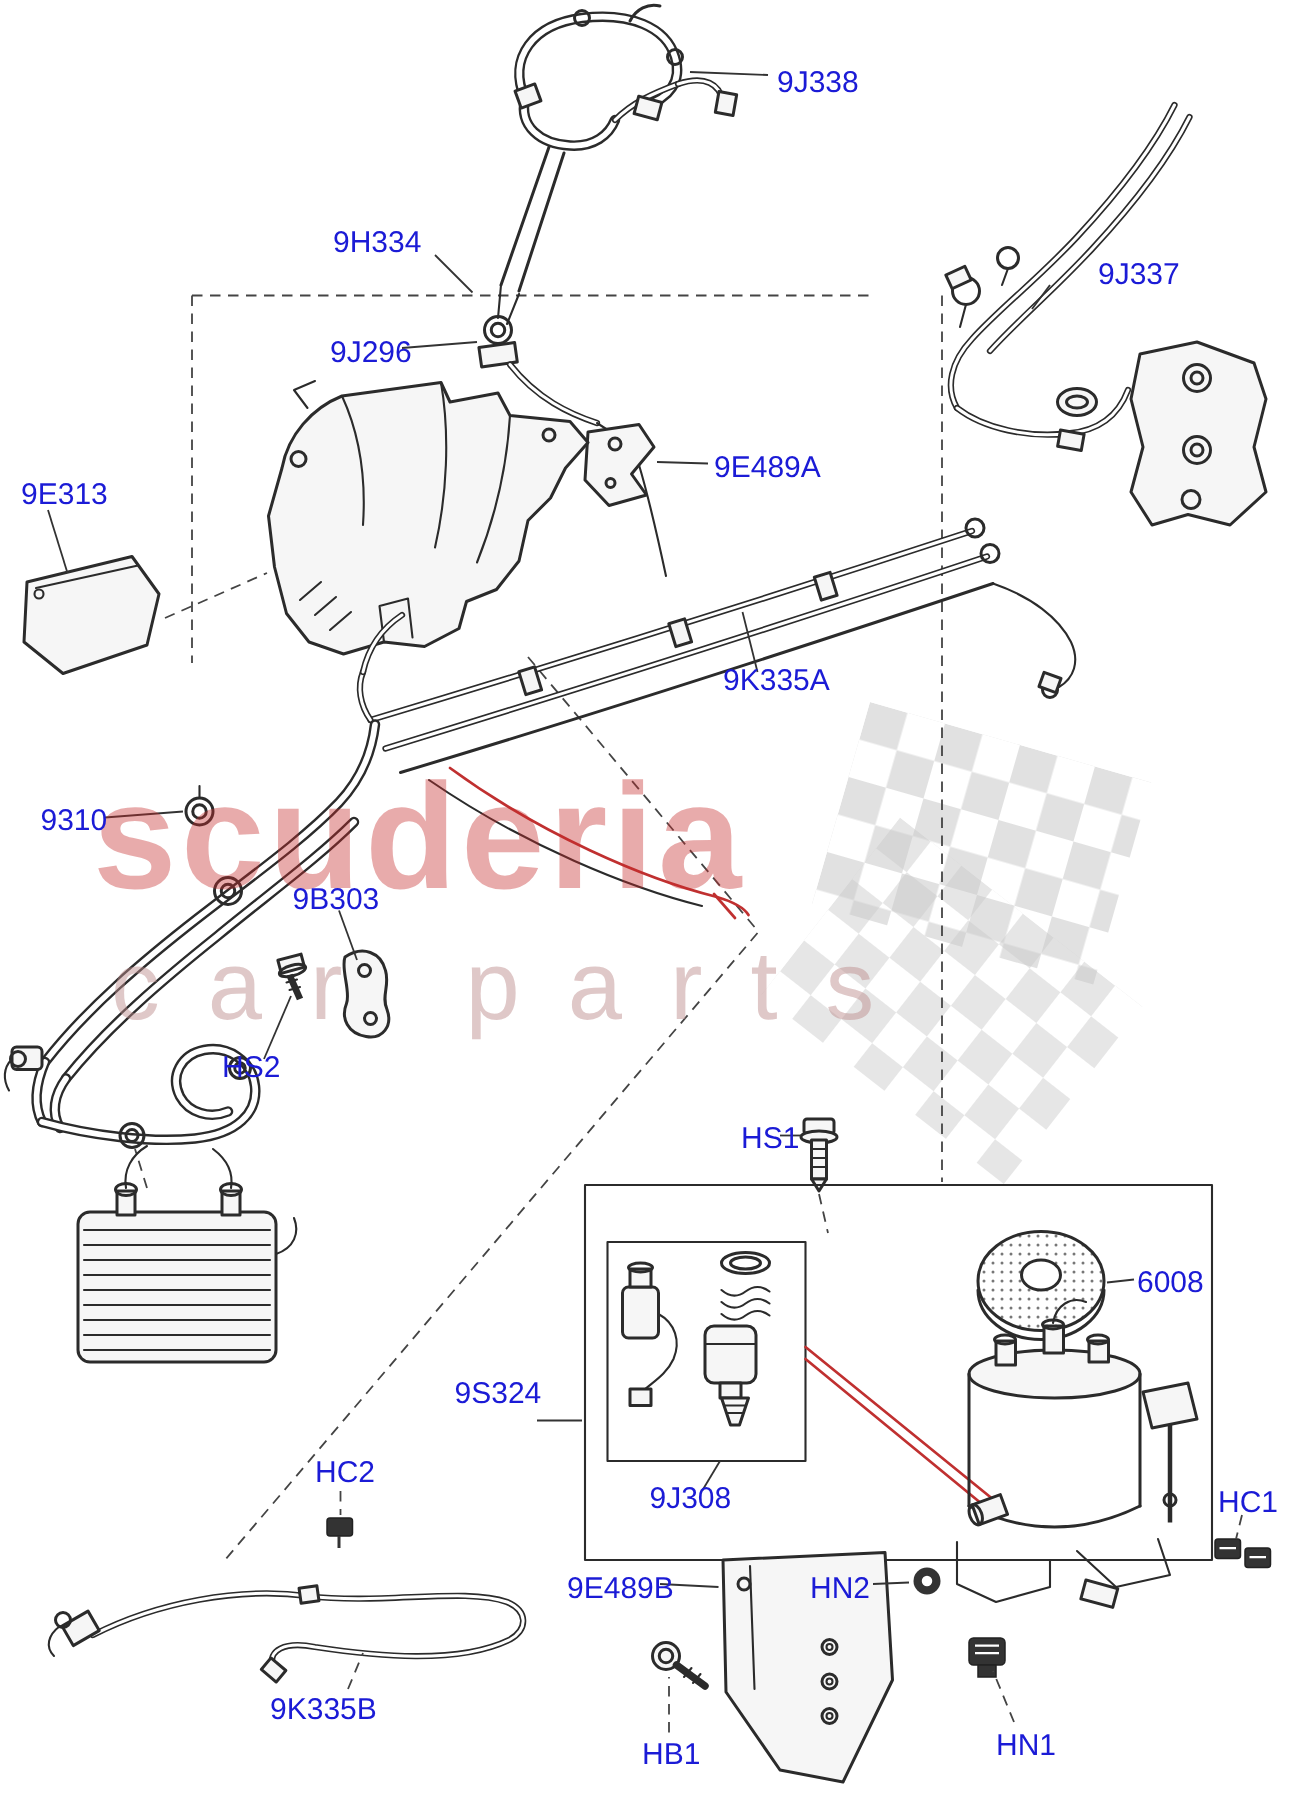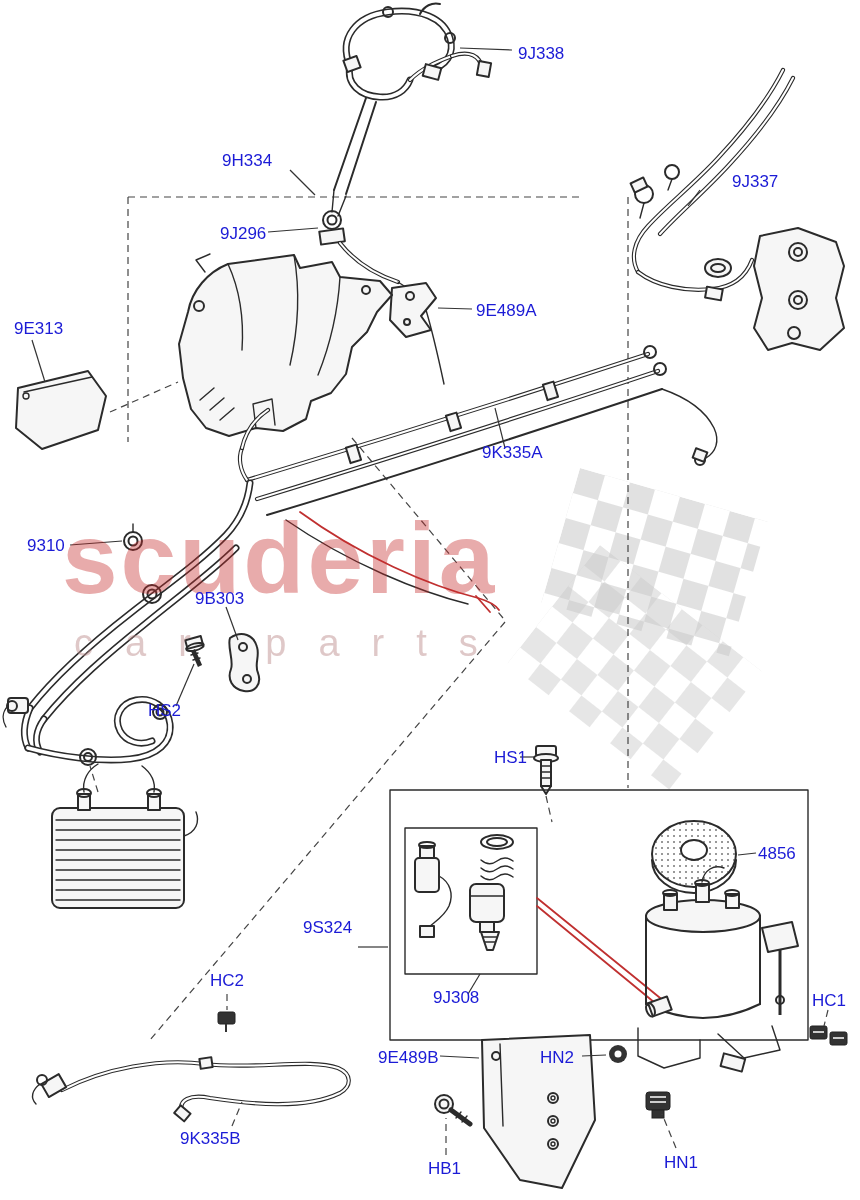--- a/index.html
+++ b/index.html
@@ -15,24 +15,24 @@
   .s-o{stroke:#2b2b2b;stroke-width:4.2;fill:none;stroke-linecap:round;stroke-linejoin:round}
   .s-i{stroke:#ffffff;stroke-width:2;fill:none;stroke-linecap:round;stroke-linejoin:round}
   .dash{stroke:#444;fill:none;stroke-width:1.2;stroke-dasharray:7 5}
   .lead{stroke:#333;fill:none;stroke-width:1.2}
   .red{stroke:#c03030;fill:none;stroke-width:1.8;stroke-linecap:round}
   .dark{fill:#333333;stroke:#222;stroke-width:1}
   
   #watermark{position:absolute;left:62px;top:508px;z-index:2;pointer-events:none}
   #wm-title{font-weight:bold;font-size:100px;line-height:1;letter-spacing:3px;
             color:rgba(198,44,44,0.40)}
-  #wm-sub{font-weight:normal;font-size:38px;line-height:1;letter-spacing:32px;
+  #wm-sub{font-weight:normal;font-size:65px;line-height:1;letter-spacing:32px;
           margin-top:16px;margin-left:12px;color:rgba(188,140,140,0.48)}
   
-  .plabel{position:absolute;z-index:3;font-size:17px;color:#1b1bd6;white-space:nowrap;cursor:pointer}
+  .plabel{position:absolute;z-index:3;font-size:20px;color:#1b1bd6;white-space:nowrap;cursor:pointer}
 </style>
 </head>
 <body>
 
 <div id="stage">
 
   <svg id="art" width="860" height="1200" viewBox="0 0 860 1200">
     <defs>
       <pattern id="stipple" width="6" height="6" patternUnits="userSpaceOnUse">
         <circle cx="2" cy="2" r="1" fill="#777"></circle>
@@ -363,21 +363,21 @@
     <span class="plabel" style="left:222px;top:151px">9H334</span>
     <span class="plabel" style="left:732px;top:172px">9J337</span>
     <span class="plabel" style="left:220px;top:224px">9J296</span>
     <span class="plabel" style="left:476px;top:301px">9E489A</span>
     <span class="plabel" style="left:14px;top:319px">9E313</span>
     <span class="plabel" style="left:482px;top:443px">9K335A</span>
     <span class="plabel" style="left:27px;top:536px">9310</span>
     <span class="plabel" style="left:195px;top:589px">9B303</span>
     <span class="plabel" style="left:148px;top:701px">HS2</span>
     <span class="plabel" style="left:494px;top:748px">HS1</span>
-    <span class="plabel" style="left:758px;top:844px">4856</span>
+    <span class="plabel" style="left:758px;top:844px">6008</span>
     <span class="plabel" style="left:303px;top:918px">9S324</span>
     <span class="plabel" style="left:433px;top:988px">9J308</span>
     <span class="plabel" style="left:210px;top:971px">HC2</span>
     <span class="plabel" style="left:812px;top:991px">HC1</span>
     <span class="plabel" style="left:378px;top:1048px">9E489B</span>
     <span class="plabel" style="left:540px;top:1048px">HN2</span>
     <span class="plabel" style="left:180px;top:1129px">9K335B</span>
     <span class="plabel" style="left:428px;top:1159px">HB1</span>
     <span class="plabel" style="left:664px;top:1153px">HN1</span>
   </div>

